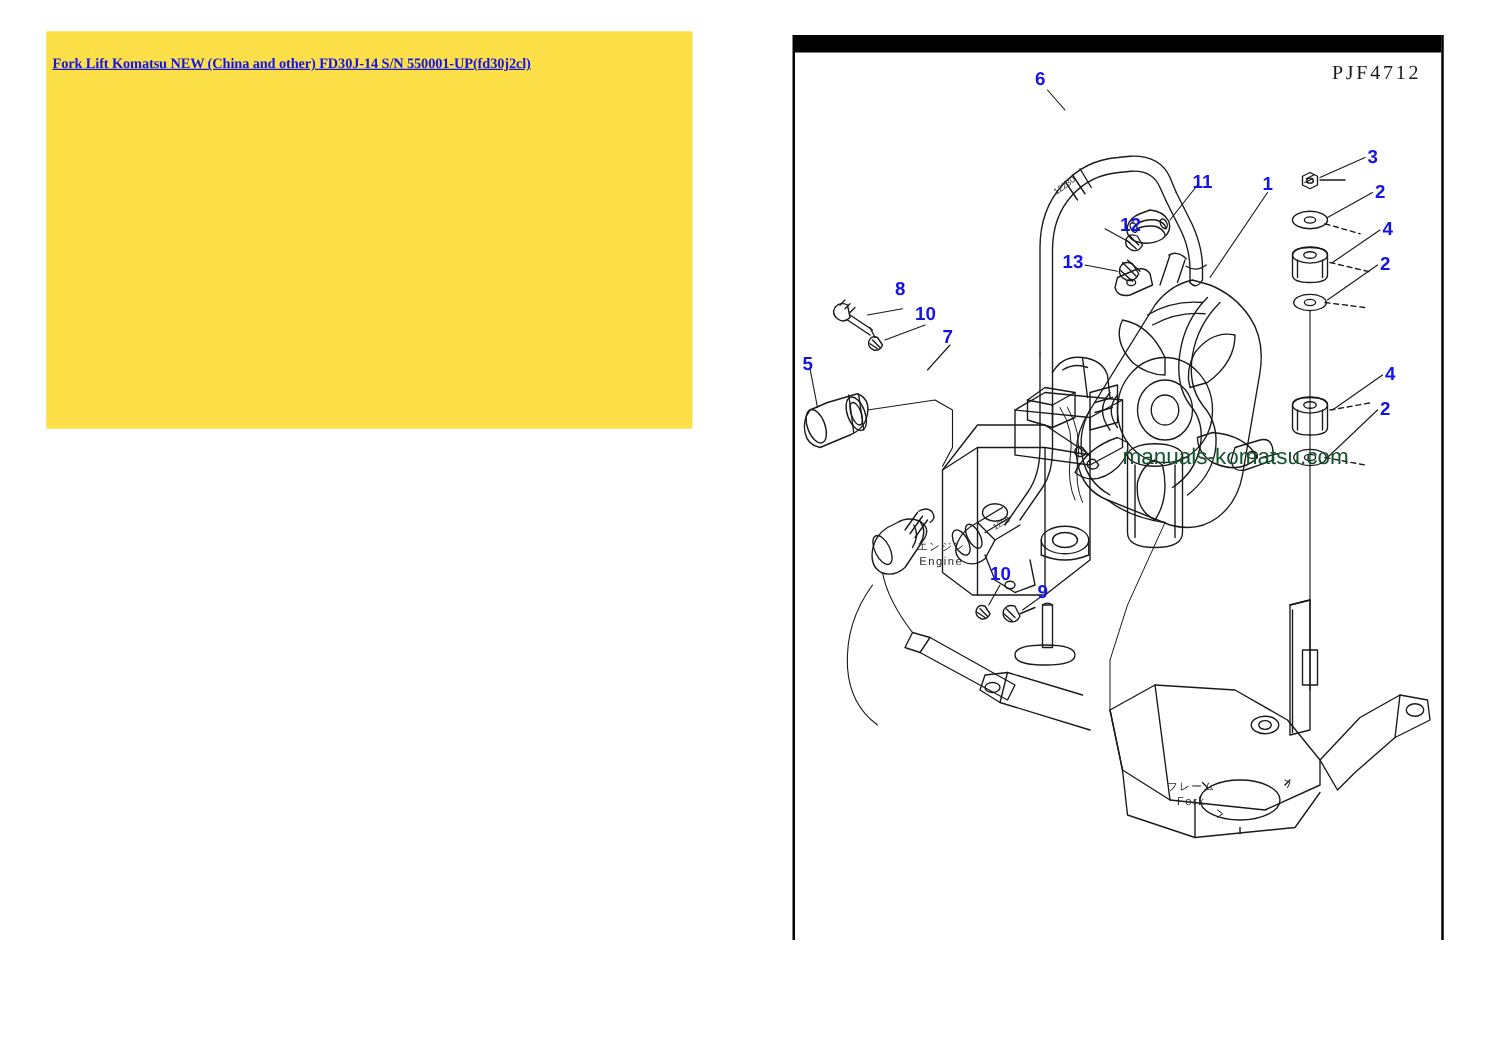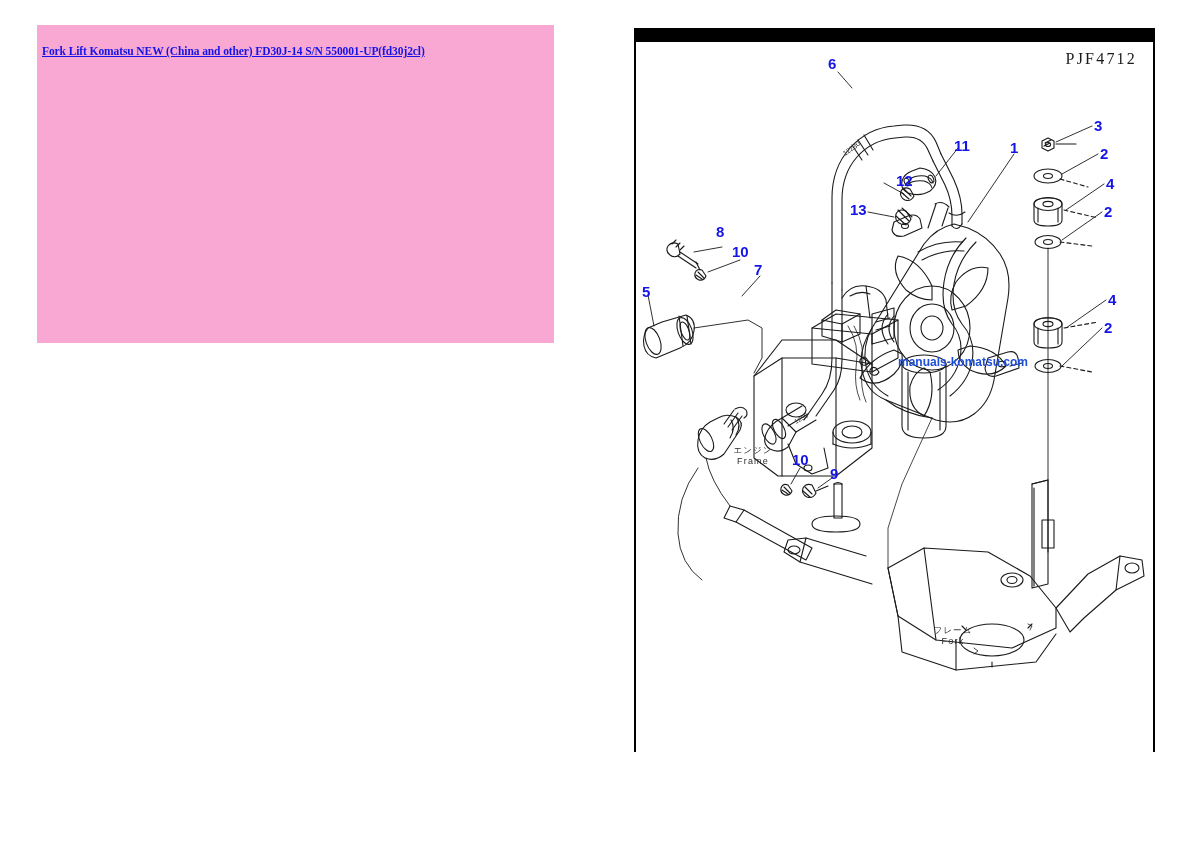--- a/index.html
+++ b/index.html
@@ -15,21 +15,21 @@
     overflow: hidden;
   }
 
   
   #title-panel {
     position: absolute;
     left: 37px;
     top: 25px;
     width: 517px;
     height: 318px;
-    background: #f9a8d4;
+    background: #fde047;
   }
   #title-link {
     position: absolute;
     left: 5px;
     top: 20px;
     color: #1414e6;
     font-family: "Liberation Serif", serif;
     font-size: 11.5px;
     font-weight: 700;
     letter-spacing: -0.1px;
@@ -108,23 +108,23 @@
     font-family: "Liberation Sans", sans-serif;
     font-size: 9px;
     letter-spacing: 1.2px;
   }
 
   #watermark {
     position: absolute;
     left: 262px;
     top: 327px;
     font-family: "Liberation Sans", sans-serif;
-    font-size: 12px;
-    font-weight: 700;
-    color: #1d4ed8;
+    font-size: 18px;
+    font-weight: 400;
+    color: #14532d;
     white-space: nowrap;
     user-select: none;
   }
 </style>
 </head>
 <body>
 
 <div id="title-panel">
   <a id="title-link">Fork Lift Komatsu NEW (China and other) FD30J-14 S/N 550001-UP(fd30j2cl)</a>
 </div>
@@ -402,23 +402,23 @@
   <div class="callout" style="left:318px; top:110px;text-align:center;">11</div>
   <div class="callout" style="left:232px; top:145px;margin-left:28px;">12</div>
   <div class="callout" style="left:214px; top:174px;">13</div>
   <div class="callout" style="left:6px; top:256px;">5</div>
   <div class="callout" style="left:80px; top:196px;">8</div>
   <div class="callout" style="left:96px; top:216px;">10</div>
   <div class="callout" style="left:118px; top:234px;">7</div>
   <div class="callout" style="left:156px; top:424px;">10</div>
   <div class="callout" style="left:194px; top:438px;">9</div>
 
-  <div class="grp-label" style="left:82px; top:418px; width:70px;">
+  <div class="grp-label" style="left:82px; top:406px; width:70px;">
     <span class="jp">エンジン</span>
-    <span class="en">Frame</span>
+    <span class="en">Engine</span>
   </div>
   <div class="grp-label" style="left:282px; top:598px; width:70px;">
     <span class="jp">フレーム</span>
     <span class="en">Fork</span>
   </div>
 
   <div id="watermark">manuals-komatsu.com</div>
 
 </div>
 

